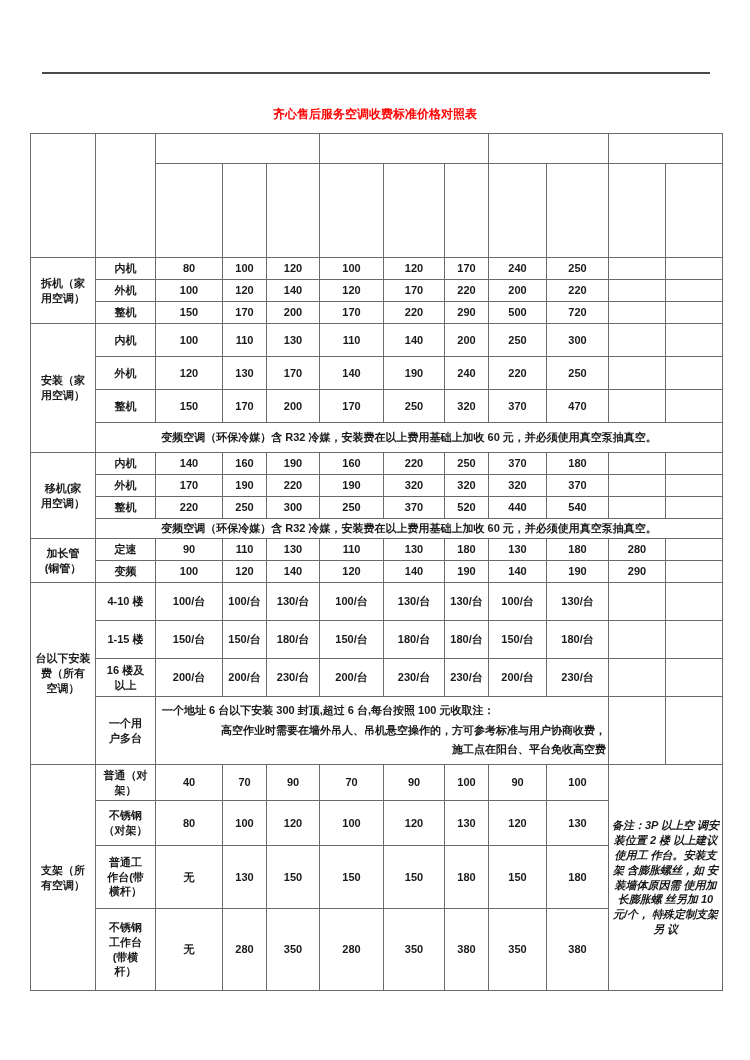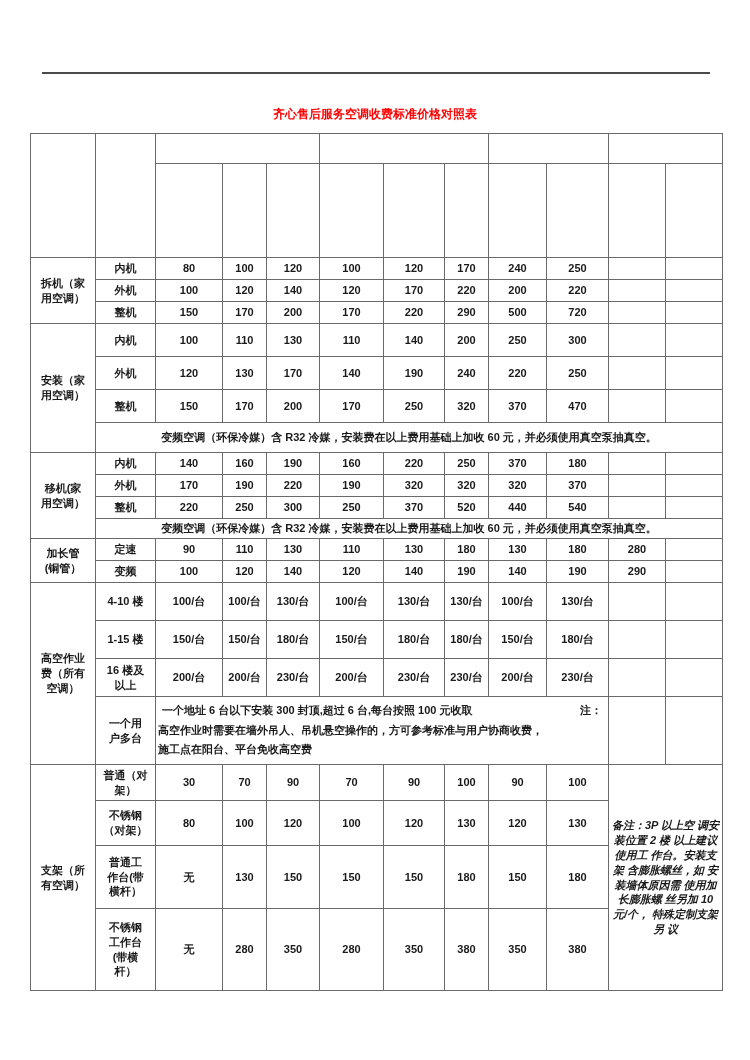--- a/index.html
+++ b/index.html
@@ -28,22 +28,22 @@
     line-height:1.35;word-break:break-word;
   }
   td.th{
     background:#c45c24;color:#ffffff;border:2px solid #ffffff;
     white-space:pre-line;font-weight:bold;
   }
   td.g{background:#d5d5d5;}
   td.pl{white-space:pre-line;}
   td.note-cell{text-align:center;}
   td.mnote{padding:2px 4px;}
-  .mn1{display:flex;justify-content:space-between;padding:0 4px;line-height:1.8;gap:15px;}
-  .mnc{text-align:left;line-height:1.8;}
+  .mn1{display:flex;justify-content:flex-start;padding:0 4px;line-height:1.8;}
+  .mnc{text-align:right;line-height:1.8;}
   td.remark{
     vertical-align:top;padding:6px 3px;text-align:center;line-height:1.55;font-style:italic;
   }
 </style>
 </head>
 <body>
 
 <div class="top-rule"></div>
 <div class="doc-title">齐心售后服务空调收费标准价格对照表</div>
 
@@ -263,21 +263,21 @@
     <td>120</td>
     <td>140</td>
     <td>190</td>
     <td>140</td>
     <td>190</td>
     <td>290</td>
     <td></td>
   </tr>
 
   <tr style="height:38px">
-    <td class="pl" rowspan="4">高空作业
+    <td class="pl" rowspan="4">台以下安装
 费（所有
 空调）</td>
     <td class="g">4-10 楼</td>
     <td class="g">100/台</td>
     <td class="g">100/台</td>
     <td class="g">130/台</td>
     <td class="g">100/台</td>
     <td class="g">130/台</td>
     <td class="g">130/台</td>
     <td class="g">100/台</td>
@@ -325,21 +325,21 @@
     </td>
     <td></td>
     <td></td>
   </tr>
 
   <tr style="height:36px">
     <td class="pl g" rowspan="4">支架（所
 有空调）</td>
     <td class="pl g">普通（对
 架）</td>
-    <td class="g">30</td>
+    <td class="g">40</td>
     <td class="g">70</td>
     <td class="g">90</td>
     <td class="g">70</td>
     <td class="g">90</td>
     <td class="g">100</td>
     <td class="g">90</td>
     <td class="g">100</td>
     <td colspan="2" rowspan="4" class="remark">备注：3P 以上空 调安装位置 2 楼 以上建议使用工 作台。安装支架 含膨胀螺丝，如 安装墙体原因需 使用加长膨胀螺 丝另加 10 元/个， 特殊定制支架 另 议</td>
   </tr>
   <tr style="height:45px">

